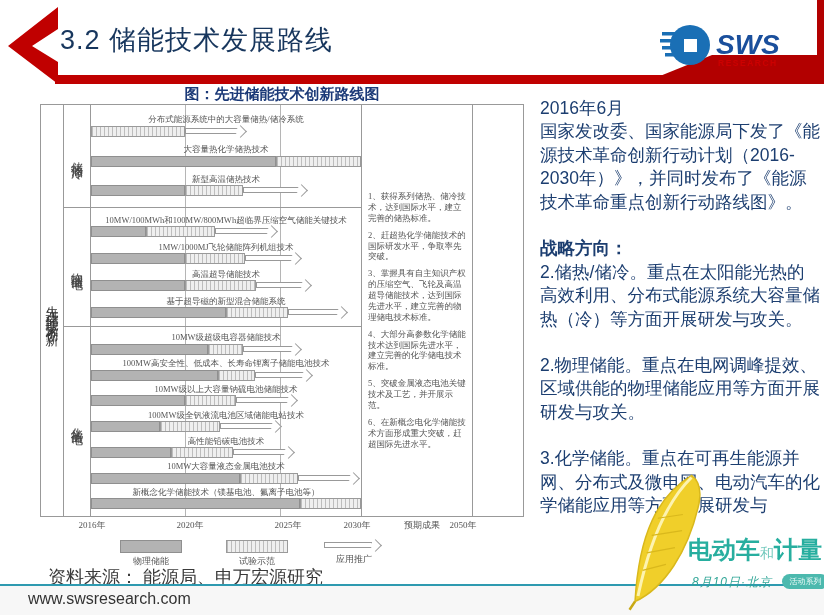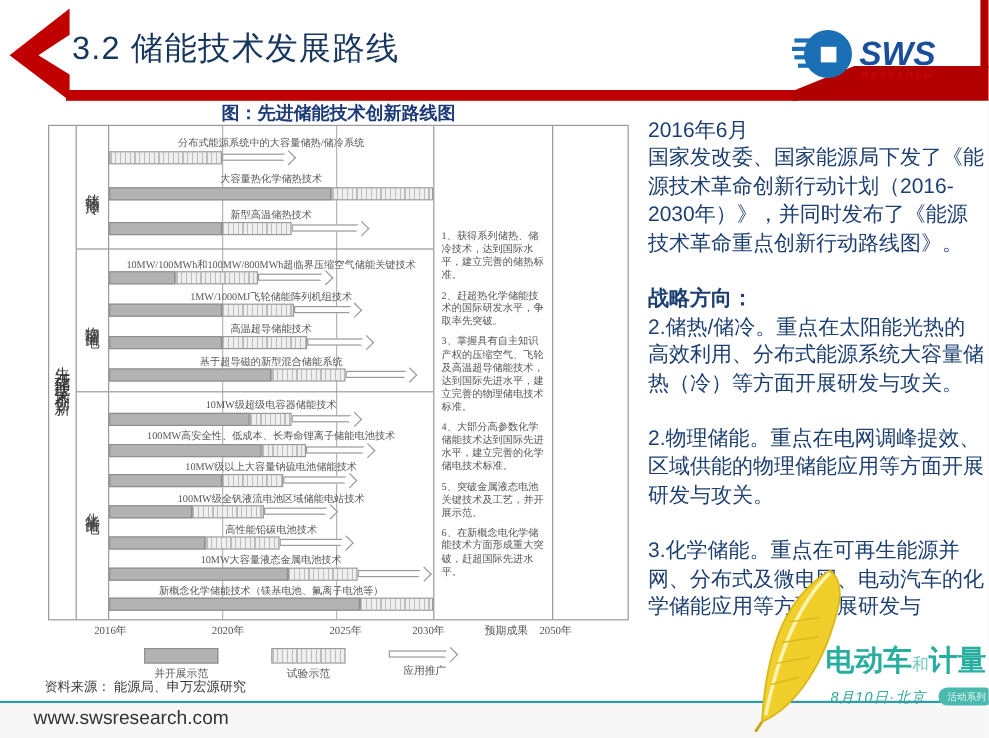--- a/index.html
+++ b/index.html
@@ -33,42 +33,42 @@
              white-space:nowrap;overflow:visible;}
   .bar{position:relative;width:300px;height:11px;margin-top:1px;}
   .seg{position:absolute;top:0;height:11px;box-sizing:border-box;}
   .seg-solid{background:#b3b3b3;border:1px solid #8f8f8f;}
   .seg-hatch{background:repeating-linear-gradient(90deg,#bdbdbd 0 1px,#efefef 1px 4px);
              border:1px solid #9a9a9a;}
   .arrow-body{position:absolute;top:2px;height:6px;background:#fff;border:1px solid #999;
               box-sizing:border-box;}
   .arrow-head{position:absolute;top:1px;width:8px;height:8px;background:#fff;
               border-top:1px solid #999;border-right:1px solid #999;transform:rotate(45deg);}
-  #notes-box{position:absolute;left:270px;top:0;bottom:0;width:100px;box-sizing:border-box;
+  #notes-box{position:absolute;left:270px;top:0;bottom:0;width:112px;box-sizing:border-box;
              border-left:1px solid #999;border-right:1px solid #999;
              padding:86px 5px 0 6px;font-size:8.5px;color:#555;line-height:1.28;}
   .note-p{margin:0 0 6px 0;}
   
   #axis{position:absolute;left:40px;top:519px;width:484px;height:12px;
         font-family:"Liberation Serif",serif;}
   .tick{position:absolute;top:0;transform:translateX(-50%);font-size:9px;color:#555;
         white-space:nowrap;}
   #legend{position:absolute;left:40px;top:540px;width:484px;height:26px;
           font-family:"Liberation Serif",serif;}
   .legend-item{position:absolute;top:0;width:62px;text-align:center;}
   .legend-swatch{position:relative;width:60px;height:11px;margin:0 auto;}
   .legend-label{font-size:9px;color:#555;margin-top:2px;}
   
   #right-panel{position:absolute;left:540px;top:97px;width:280px;color:#1c3e70;
                font-size:17.5px;line-height:1.34;}
   .rp-p{margin:0 0 23px 0;white-space:pre-line;}
   .rp-p.tight{margin-bottom:0;}
   .rp-p.bold{font-weight:bold;}
   
-  #source-line{position:absolute;left:37px;top:565px;font-size:11px;color:#3a3a3a;}
+  #source-line{position:absolute;left:48px;top:565px;font-size:18px;color:#3a3a3a;}
   #teal-rule{position:absolute;left:0;top:584px;width:824px;height:2px;background:#2e9ab0;}
   #bottom-strip{position:absolute;left:0;top:586px;width:824px;height:29px;background:#f7f7f7;}
   #site-url{position:absolute;left:28px;top:590px;font-size:16px;color:#333;}
   
   #stamp{position:absolute;left:612px;top:468px;width:212px;height:147px;}
   #stamp-feather{position:absolute;left:8px;top:0;width:92px;height:147px;}
   #stamp-text{position:absolute;left:76px;top:66px;white-space:nowrap;}
   .stamp-big{font-size:24px;font-weight:bold;color:#27ae9f;}
   .stamp-small{font-size:14px;color:#73c9bd;}
   #stamp-date-row{position:absolute;left:80px;top:104px;white-space:nowrap;}
@@ -265,21 +265,21 @@
       <span class="tick" style="left: 52px;">2016年</span>
       <span class="tick" style="left: 150px;">2020年</span>
       <span class="tick" style="left: 248px;">2025年</span>
       <span class="tick" style="left: 317px;">2030年</span>
       <span class="tick" style="left: 382px;">预期成果</span>
       <span class="tick" style="left: 423px;">2050年</span>
     </div>
   <div id="legend">
       <div class="legend-item" style="left: 80px;">
         <div class="legend-swatch" style="background: rgb(179, 179, 179); border: 1px solid rgb(143, 143, 143);"></div>
-        <div class="legend-label">并开展示范</div>
+        <div class="legend-label">物理储能</div>
       </div>
       <div class="legend-item" style="left: 186px;">
         <div class="legend-swatch" style="background: repeating-linear-gradient(90deg, rgb(189, 189, 189) 0px, rgb(189, 189, 189) 1px, rgb(239, 239, 239) 1px, rgb(239, 239, 239) 4px); border: 1px solid rgb(154, 154, 154);"></div>
         <div class="legend-label">试验示范</div>
       </div>
       <div class="legend-item" style="left: 283px;">
         <div class="legend-swatch">
           <div class="arrow-body" style="left: 0px; width: 48px;"></div>
           <div class="arrow-head" style="left: 47px;"></div>
         </div>

